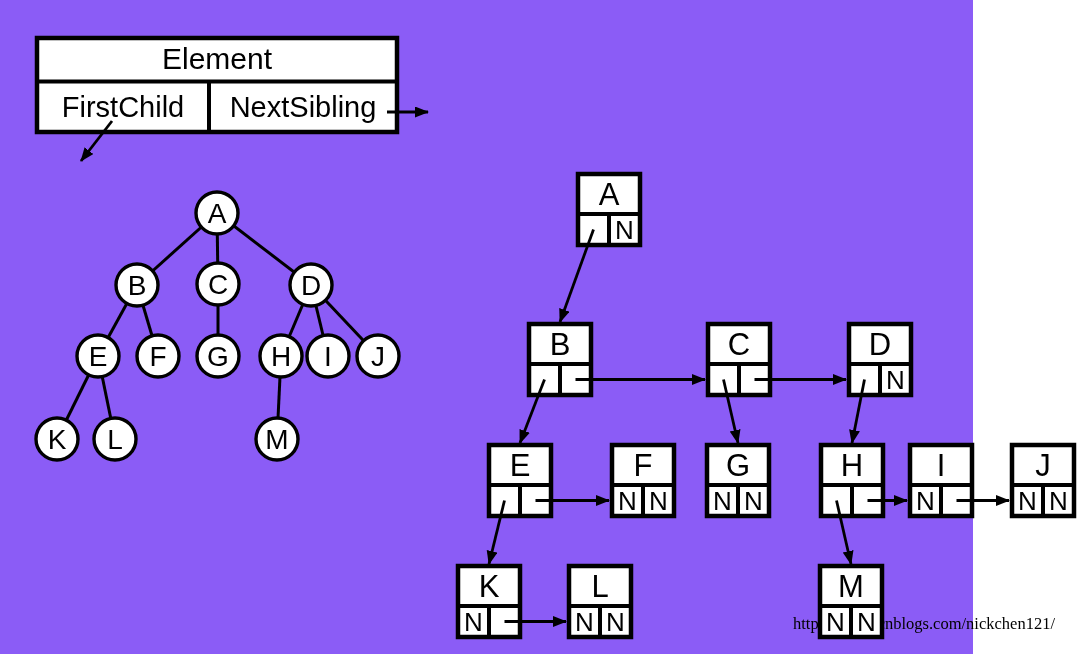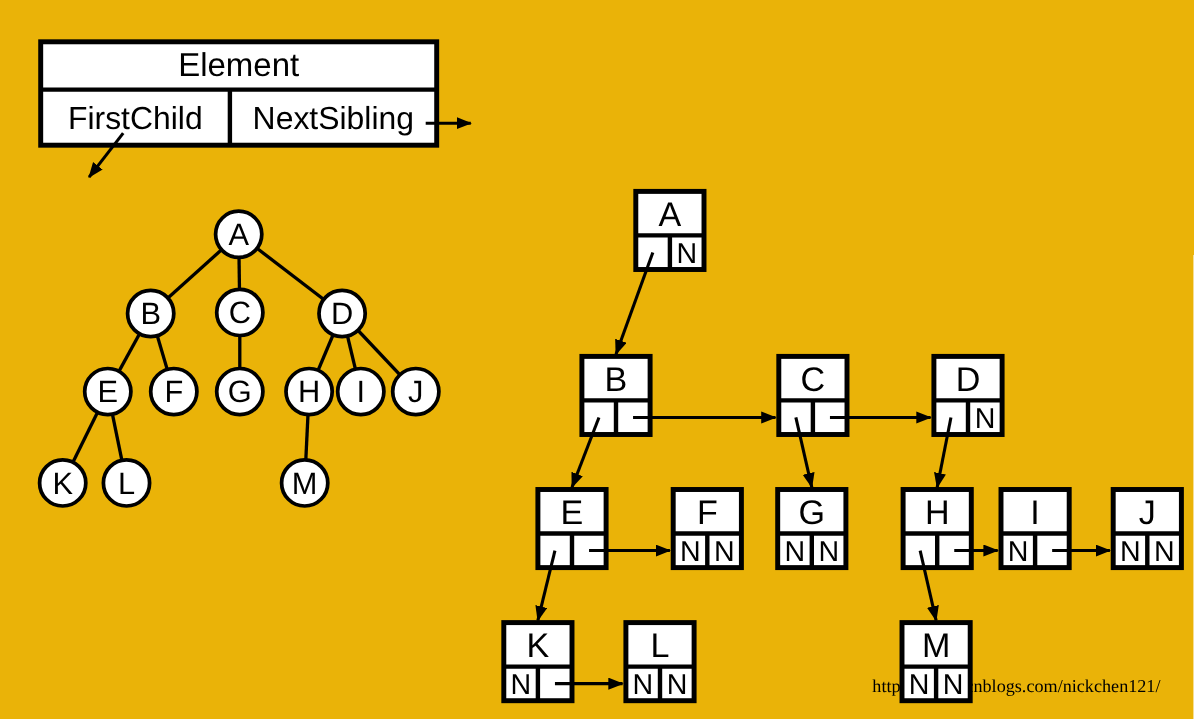--- a/index.html
+++ b/index.html
@@ -8,23 +8,23 @@
     background: #ffffff;
   }
   body {
     width: 1085px;
     height: 654px;
     overflow: hidden;
     font-family: "Liberation Sans", "DejaVu Sans", sans-serif;
   }
   #stage {
     position: relative;
-    width: 1085px;
+    width: 973px;
     height: 654px;
-    background: #eab308;
+    background: #8b5cf6;
   }
   svg text {
     font-family: "Liberation Sans", "DejaVu Sans", sans-serif;
     fill: #000000;
   }
   svg text.watermark {
     font-family: "Liberation Serif", "DejaVu Serif", serif;
   }
 </style>
 </head>

